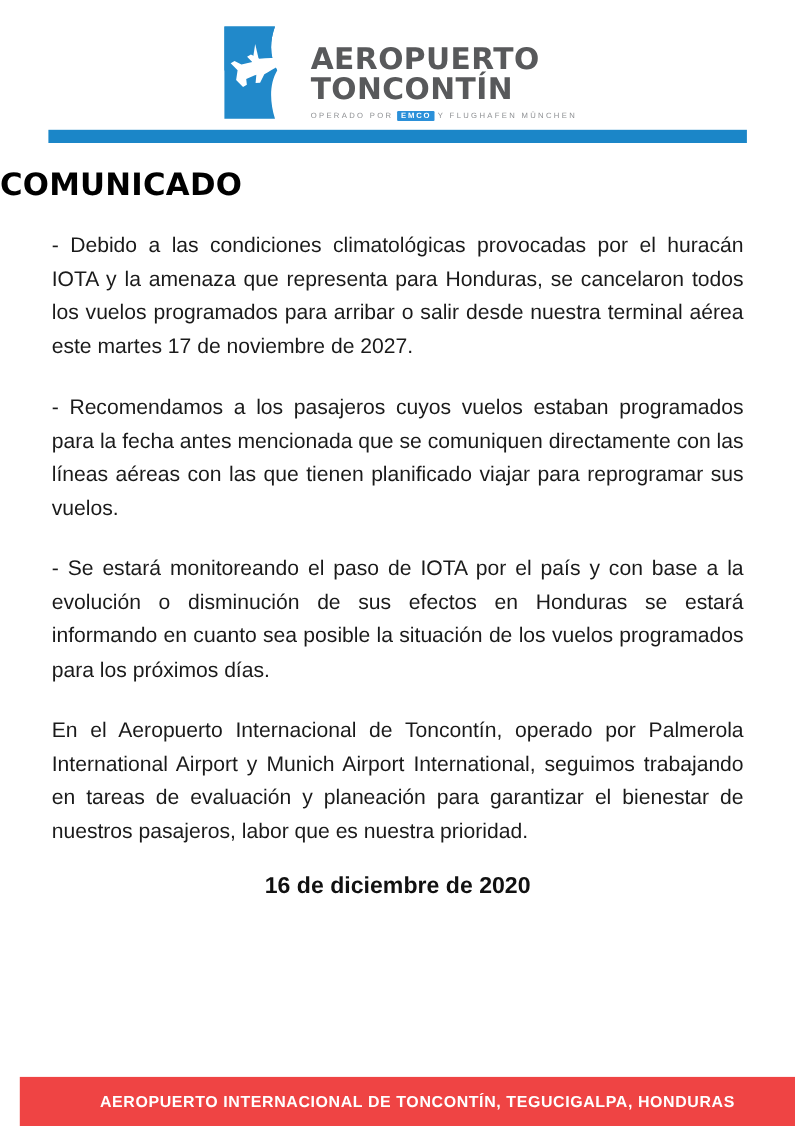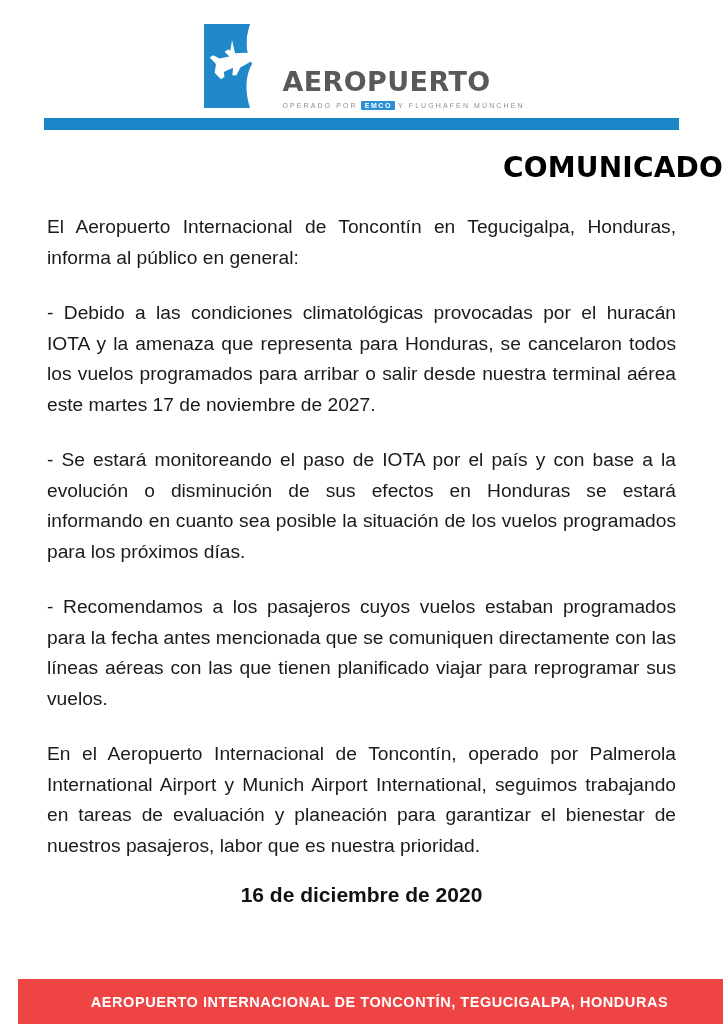--- a/index.html
+++ b/index.html
@@ -68,21 +68,21 @@
 
   
   .rule {
     height: 12px;
     background: #1b86c8;
     margin: 8px 44px 0 44px;
   }
 
   
   .doc-title {
-    text-align: right;
+    text-align: left;
     font-family: "DejaVu Sans", sans-serif;
     font-weight: bold;
     font-size: 28px;
     letter-spacing: 0.2px;
     color: #000000;
     margin-top: 21px;
   }
 
   
   .body-wrap {
@@ -142,37 +142,37 @@
       <path d="M6 2 L52 2 C47 16 47 30 54 42 L6 42 Z" fill="#2189ca"></path>
       <path d="M58 40 C50 36 40 32 30 30 L24 24 L20 25 L23 31
                L13 30 L8 25 L4 26 L8 34 L4 42 L8 50 L12 49 L13 44
                L23 43 L20 50 L24 51 L30 45 C40 43 50 40 58 40 Z" fill="#ffffff" transform="translate(10,0) rotate(-18 33 38)"></path>
       <path d="M34 18 L40 44 L30 44 Z" fill="#ffffff"></path>
     </svg>
   </div>
 
   <div class="logo-words">
     <div class="logo-line">AEROPUERTO</div>
+    <div class="logo-line">TONCONTÍN</div>
     <div class="logo-tagline">
       <span>OPERADO POR</span>
       <span class="badge">EMCO</span>
       <span>Y FLUGHAFEN MÜNCHEN</span>
     </div>
   </div>
 </div>
 
 <div class="rule"></div>
 
 <div class="doc-title">COMUNICADO</div>
 
 <div class="body-wrap">
-  <p class="para gap1">El Aeropuerto Internacional de Toncontín en Tegucigalpa, Honduras, informa al público en general:</p>
   <p class="para gap">- Debido a las condiciones climatológicas provocadas por el huracán IOTA y la amenaza que representa para Honduras, se cancelaron todos los vuelos programados para arribar o salir desde nuestra terminal aérea este martes 17 de noviembre de 2027.</p>
+  <p class="para gap">- Recomendamos a los pasajeros cuyos vuelos estaban programados para la fecha antes mencionada que se comuniquen directamente con las líneas aéreas con las que tienen planificado viajar para reprogramar sus vuelos.</p>
   <p class="para gap">- Se estará monitoreando el paso de IOTA por el país y con base a la evolución o disminución de sus efectos en Honduras se estará informando en cuanto sea posible la situación de los vuelos programados para los próximos días.</p>
-  <p class="para gap">- Recomendamos a los pasajeros cuyos vuelos estaban programados para la fecha antes mencionada que se comuniquen directamente con las líneas aéreas con las que tienen planificado viajar para reprogramar sus vuelos.</p>
   <p class="para gap">En el Aeropuerto Internacional de Toncontín, operado por Palmerola International Airport y Munich Airport International, seguimos trabajando en tareas de evaluación y planeación para garantizar el bienestar de nuestros pasajeros, labor que es nuestra prioridad.</p>
 
   <div class="date-line">16 de diciembre de 2020</div>
 </div>
 
 <div class="footer-bar">
   <span class="footer-text">AEROPUERTO INTERNACIONAL DE TONCONTÍN, TEGUCIGALPA, HONDURAS</span>
 </div>
 
 </body></html>

